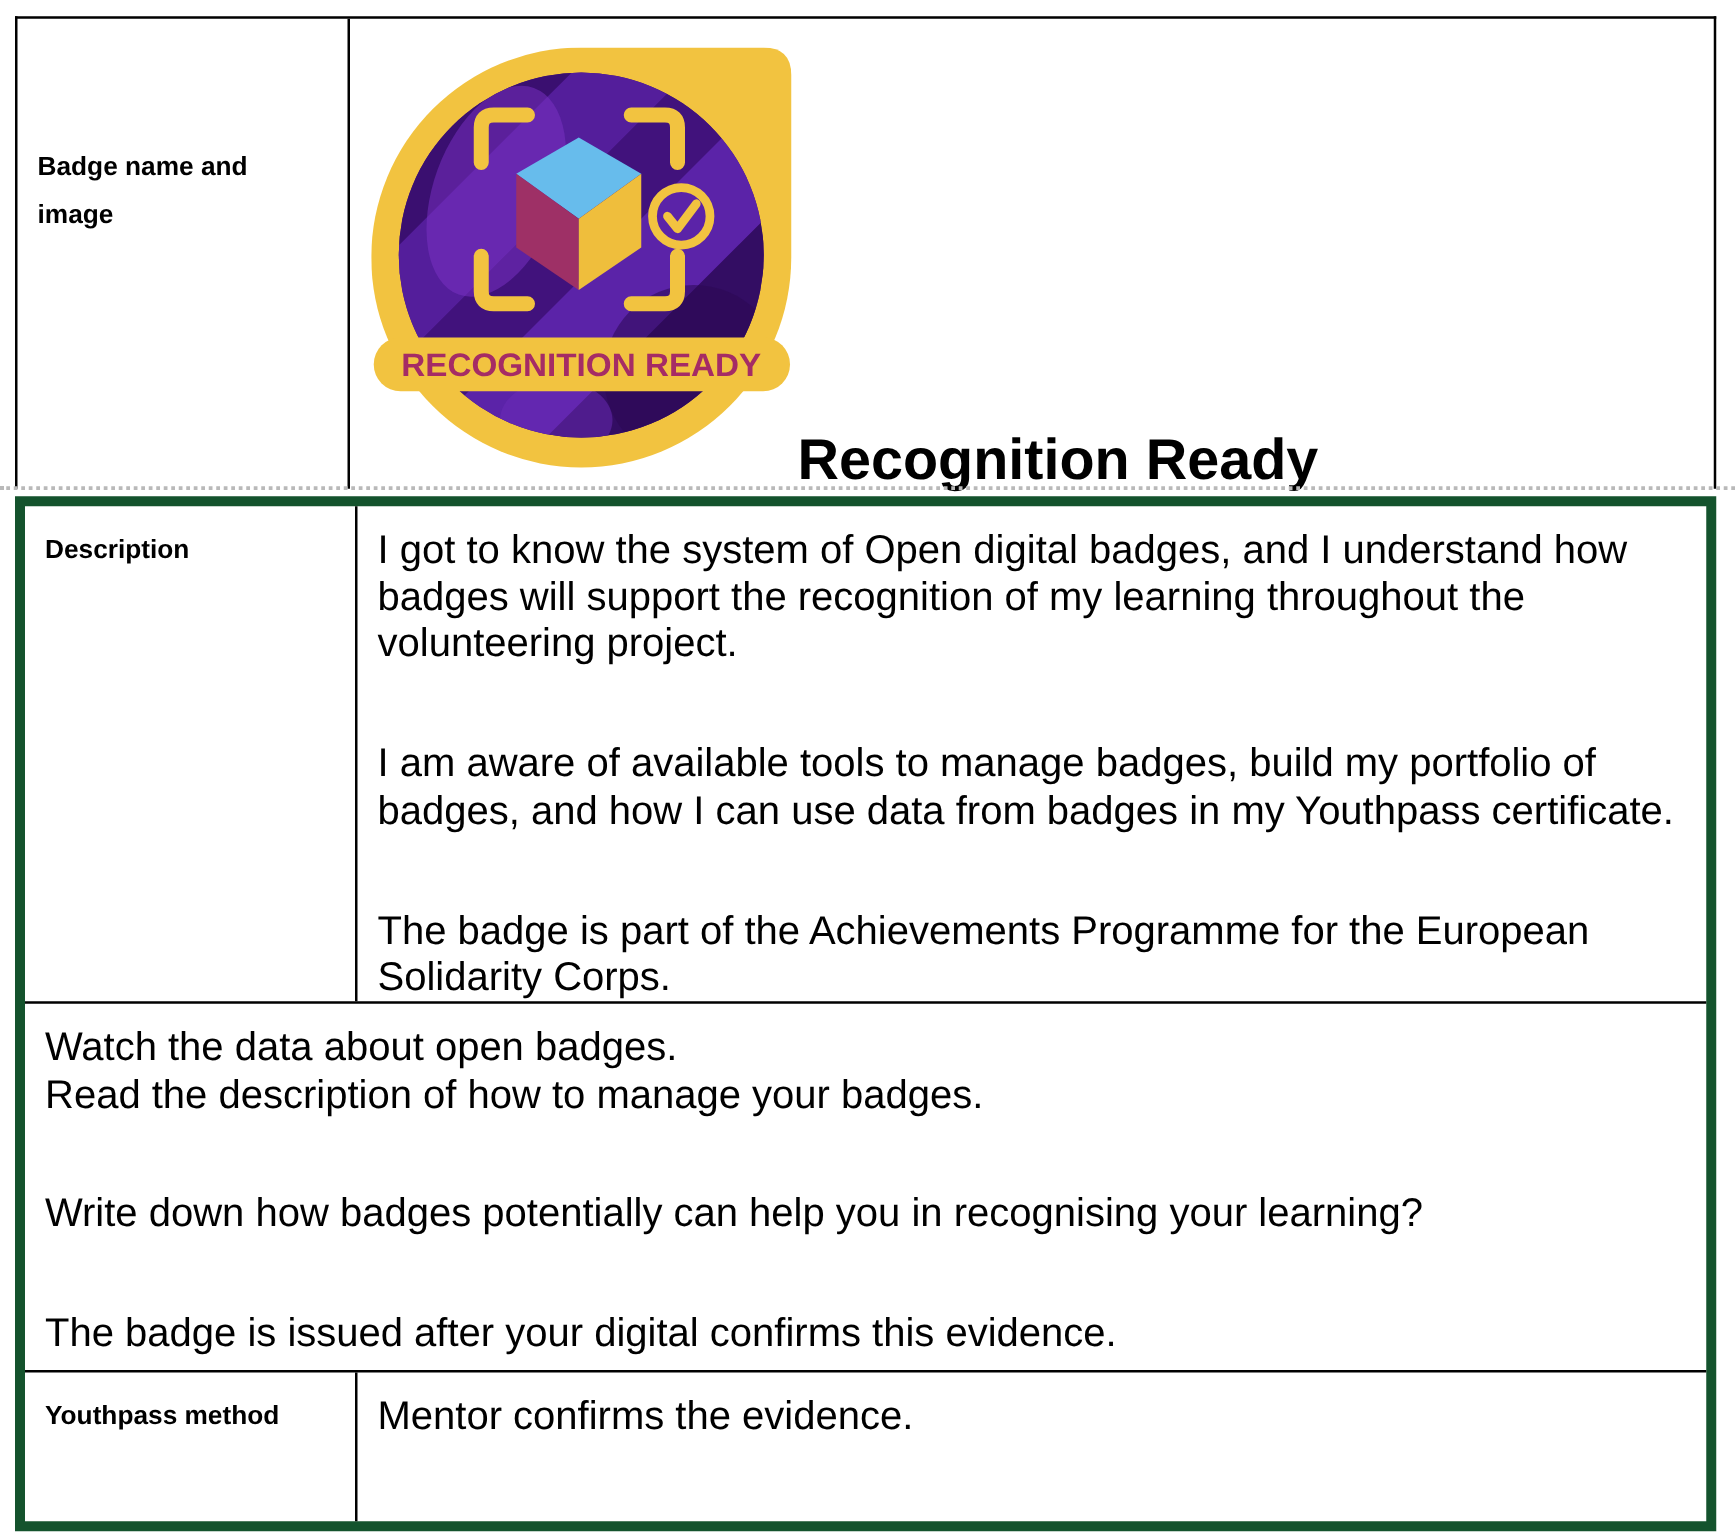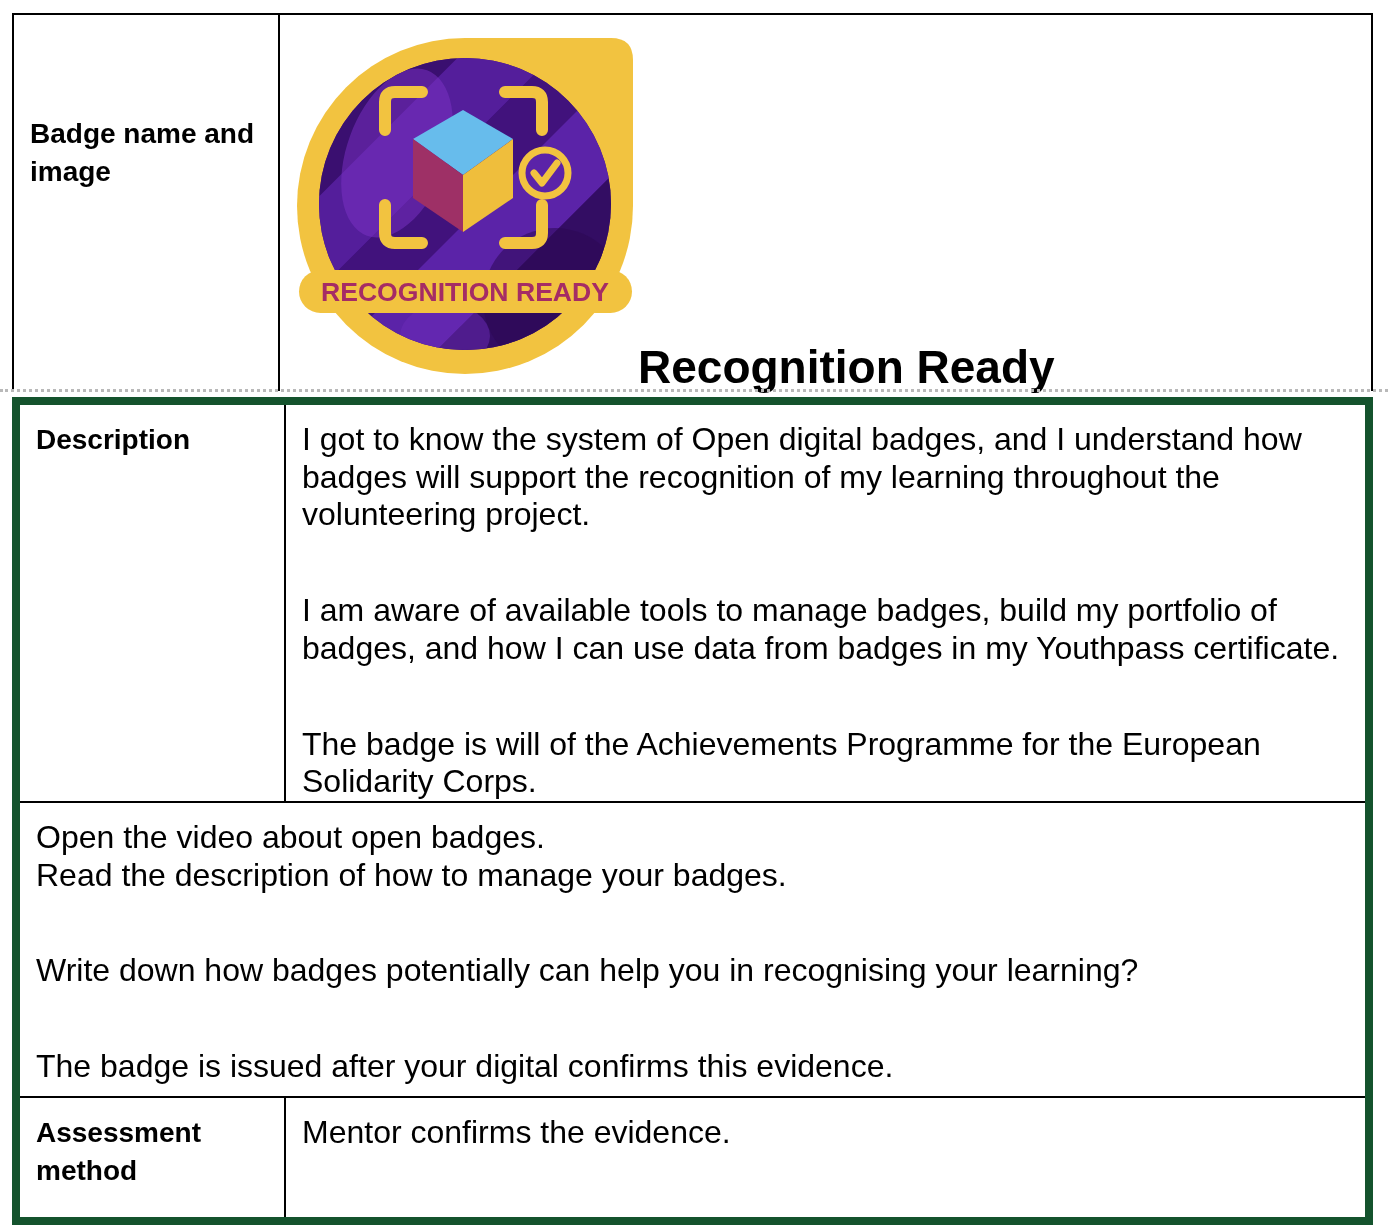--- a/index.html
+++ b/index.html
@@ -26,21 +26,21 @@
   .row{display:flex;box-sizing:border-box;border-bottom:2px solid #000;}
   .row:last-child{border-bottom:none;}
   .row-description{height:398px;}
   .row-task{height:295px;}
   .row-assessment{height:119px;}
   .cell{box-sizing:border-box;}
   .label-cell{
     width:266px;flex:none;
     border-right:2px solid #000;
     padding:16px 16px 0 16px;
-    font-size:28px;line-height:37.7px;
+    font-size:21px;line-height:37.7px;
   }
   .label-cell .bold{font-weight:bold;}
   .label-cell.all-bold{font-weight:bold;}
   .badge-label-cell{padding-top:100px;}
   .content-cell{
     flex:1;position:relative;
     padding:16px 24px 14px 16px;
     font-size:32px;line-height:37.7px;
   }
   .content-cell p{margin:0;}
@@ -123,34 +123,34 @@
 
   <div class="page-break"></div>
 
   <div class="tbl-bottom">
 
     <div class="row row-description">
       <div class="cell label-cell all-bold">Description</div>
       <div class="cell content-cell">
         <p>I got to know the system of Open digital badges, and I understand how badges will support the recognition of my learning throughout the volunteering project.</p>
         <p class="gap-above">I am aware of available tools to manage badges, build my portfolio of badges, and how I can use data from badges in my Youthpass certificate.</p>
-        <p class="gap-above">The badge is will of the Achievements Programme for the European Solidarity Corps.</p>
+        <p class="gap-above">The badge is part of the Achievements Programme for the European Solidarity Corps.</p>
       </div>
     </div>
 
     <div class="row row-task">
       <div class="cell content-cell">
-        <p>Open the video about open badges.</p>
+        <p>Watch the data about open badges.</p>
         <p>Read the description of how to manage your badges.</p>
         <p class="gap-above">Write down how badges potentially can help you in recognising your learning?</p>
         <p class="gap-above">The badge is issued after your digital confirms this evidence.</p>
       </div>
     </div>
 
     <div class="row row-assessment">
-      <div class="cell label-cell all-bold">Assessment method</div>
+      <div class="cell label-cell all-bold">Youthpass method</div>
       <div class="cell content-cell">
         <p>Mentor confirms the evidence.</p>
       </div>
     </div>
 
   </div>
 </div>
 
 </body></html>

